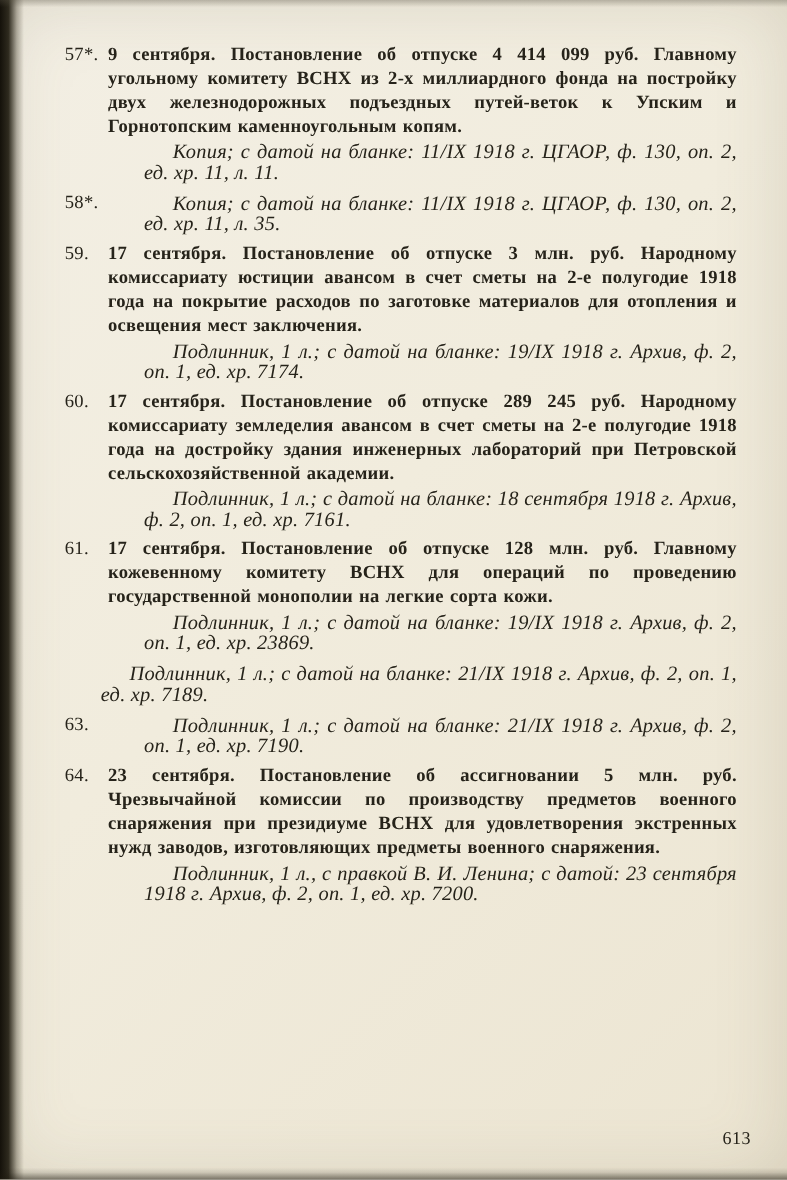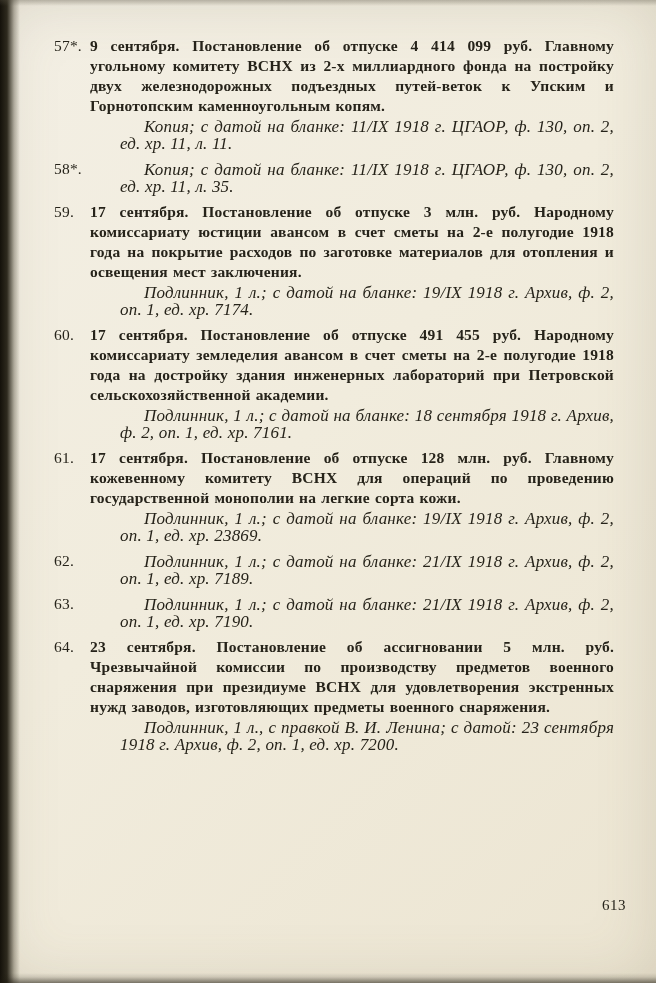--- a/index.html
+++ b/index.html
@@ -74,21 +74,21 @@
     padding-left: 30px;
     text-indent: 24px;
     font-style: italic;
     font-size: 17px;
     line-height: 16.5px;
     letter-spacing: 0.2px;
     text-align: justify;
   }
   .page-number {
     position: absolute;
-    top: 897px;
+    top: 941px;
     right: 30px;
     font-size: 15px;
     letter-spacing: 0.5px;
   }
 </style>
 </head>
 <body>
 
 <div class="page">
   <div class="binding-shadow"></div>
@@ -116,35 +116,34 @@
       <div class="entry-num">59.</div>
       <div class="entry-text">
         <p class="entry-body">17 сентября. Постановление об отпуске 3 млн. руб. Народному комиссариату юстиции авансом в счет сметы на 2-е полугодие 1918 года на покрытие расходов по заготовке материалов для отопления и освещения мест заключения.</p>
         <p class="entry-source">Подлинник, 1 л.; с датой на бланке: 19/IX 1918 г. Архив, ф. 2, оп. 1, ед. хр. 7174.</p>
       </div>
     </div>
 
     <div class="entry">
       <div class="entry-num">60.</div>
       <div class="entry-text">
-        <p class="entry-body">17 сентября. Постановление об отпуске 491 455 руб. Народному комиссариату земледелия авансом в счет сметы на 2-е полугодие 1918 года на достройку здания инженерных лабораторий при Петровской сельскохозяйственной академии.</p>
+        <p class="entry-body">17 сентября. Постановление об отпуске 289 245 руб. Народному комиссариату земледелия авансом в счет сметы на 2-е полугодие 1918 года на достройку здания инженерных лабораторий при Петровской сельскохозяйственной академии.</p>
         <p class="entry-source">Подлинник, 1 л.; с датой на бланке: 18 сентября 1918 г. Архив, ф. 2, оп. 1, ед. хр. 7161.</p>
       </div>
     </div>
 
     <div class="entry">
       <div class="entry-num">61.</div>
       <div class="entry-text">
         <p class="entry-body">17 сентября. Постановление об отпуске 128 млн. руб. Главному кожевенному комитету ВСНХ для операций по проведению государственной монополии на легкие сорта кожи.</p>
         <p class="entry-source">Подлинник, 1 л.; с датой на бланке: 19/IX 1918 г. Архив, ф. 2, оп. 1, ед. хр. 23869.</p>
       </div>
     </div>
 
     <div class="entry">
-      <div class="entry-num">62.</div>
       <div class="entry-text">
         <p class="entry-source">Подлинник, 1 л.; с датой на бланке: 21/IX 1918 г. Архив, ф. 2, оп. 1, ед. хр. 7189.</p>
       </div>
     </div>
 
     <div class="entry">
       <div class="entry-num">63.</div>
       <div class="entry-text">
         <p class="entry-source">Подлинник, 1 л.; с датой на бланке: 21/IX 1918 г. Архив, ф. 2, оп. 1, ед. хр. 7190.</p>
       </div>

